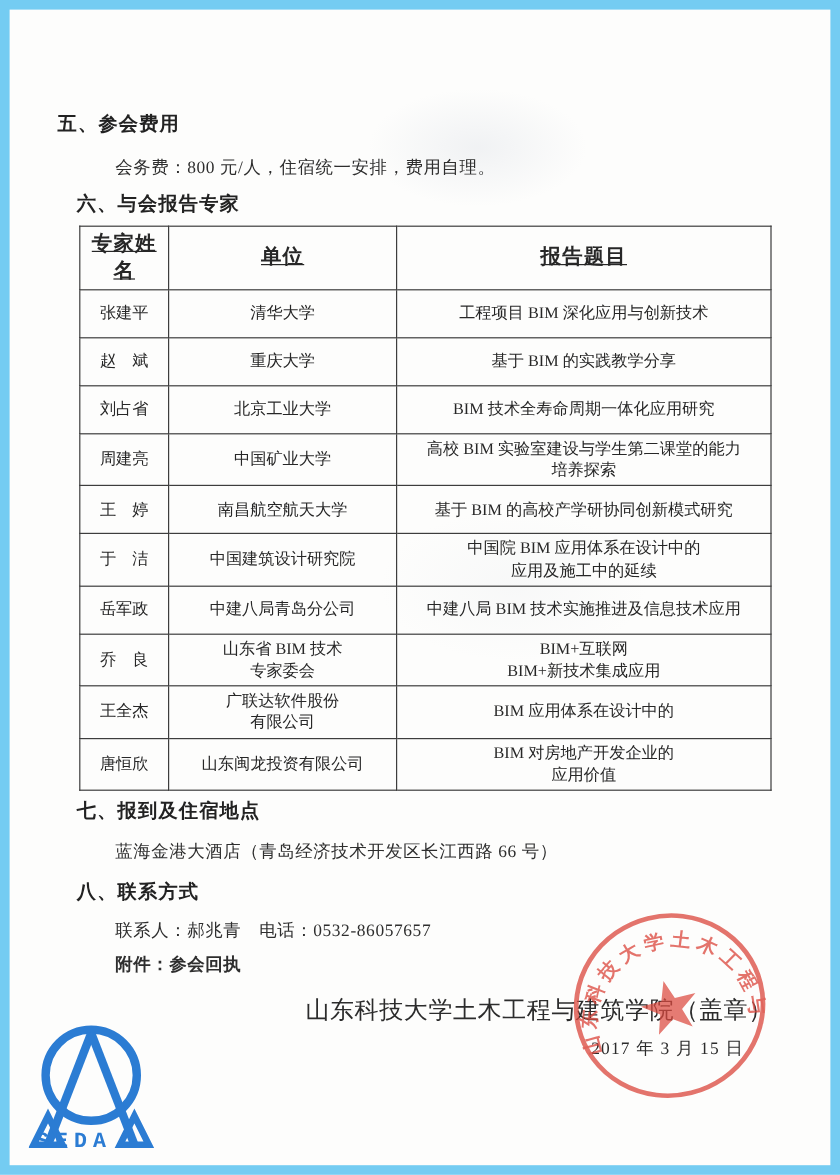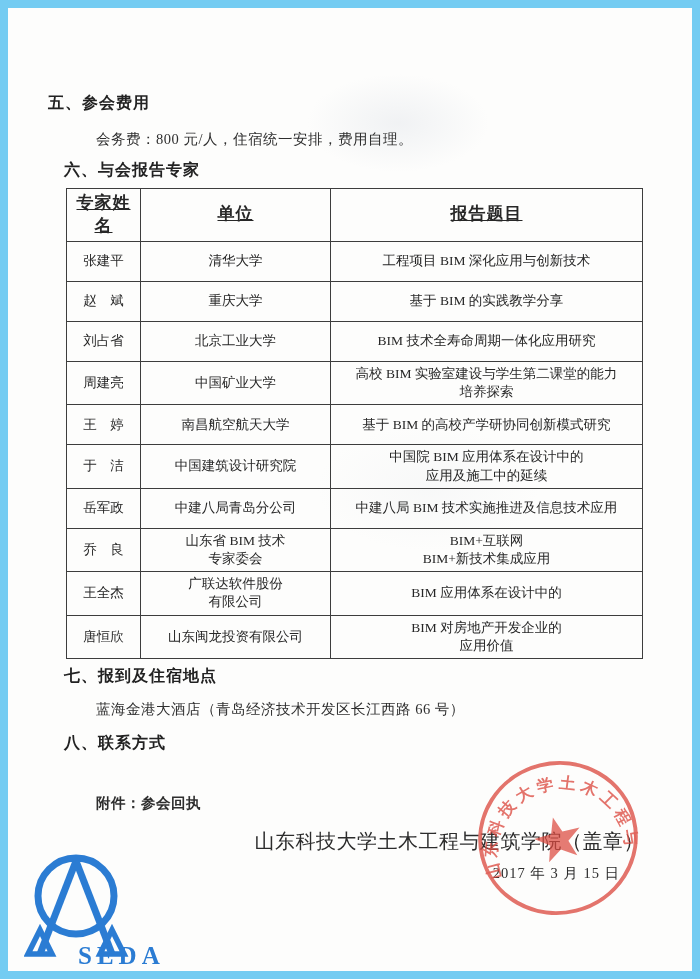--- a/index.html
+++ b/index.html
@@ -47,24 +47,23 @@
   .signature-date{font-size:14.5px;white-space:nowrap;letter-spacing:1px;}
 
   .stamp-wrap{
     left:462px;top:742px;width:176px;height:176px;
     transform:rotate(-14deg) scaleY(.96);
     opacity:.85;pointer-events:none;
   }
   .logo-wrap{left:16px;top:842px;width:120px;height:118px;}
   .logo-text{
     left:22px;top:934px;
-    font-family:Liberation Serif, serif;
-    font-weight:bold;font-size:25px;letter-spacing:5px;
+    font-family:Liberation Mono, monospace;
+    font-weight:bold;font-size:18px;letter-spacing:5px;
     color:#2b7cd3;
-    margin-left:48px;
   }
 </style>
 </head>
 <body>
 
 <div class="page">
 
   <div class="abs sec-heading" style="left:40px;top:85px;">五、参会费用</div>
   <div class="abs body-line" style="left:88px;top:122px;">会务费：800 元/人，住宿统一安排，费用自理。</div>
 
@@ -150,20 +149,21 @@
       <td>BIM 对房地产开发企业的
 应用价值</td>
     </tr>
   </tbody>
   </table>
 
   <div class="abs sec-heading" style="left:56px;top:658px;">七、报到及住宿地点</div>
   <div class="abs body-line" style="left:88px;top:692px;">蓝海金港大酒店（青岛经济技术开发区长江西路 66 号）</div>
 
   <div class="abs sec-heading" style="left:56px;top:725px;">八、联系方式</div>
+  <div class="abs body-line" style="left:88px;top:758px;">联系人：郝兆青　电话：0532-86057657</div>
   <div class="abs body-line bold" style="left:88px;top:786px;">附件：参会回执</div>
 
   <div class="abs signature-org" style="right:48px;top:820px;">山东科技大学土木工程与建筑学院（盖章）</div>
   <div class="abs signature-date" style="right:72px;top:856px;">2017 年 3 月 15 日</div>
 
   <div class="abs stamp-wrap">
     <svg width="176" height="176" viewBox="0 0 176 176">
       <circle cx="88" cy="88" r="78" fill="none" stroke="#dc4a40" stroke-width="4" opacity="0.9"></circle>
       <polygon points="88,66 93.8,82.6 111.4,82.9 97.4,93.5 102.5,110.4 88,100.3 73.5,110.4 78.6,93.5 64.6,82.9 82.2,82.6" fill="#dc4a40" opacity="0.85"></polygon>
       <path id="seal-arc" d="M 25,118 A 65,65 0 1 1 151,118" fill="none"></path>

